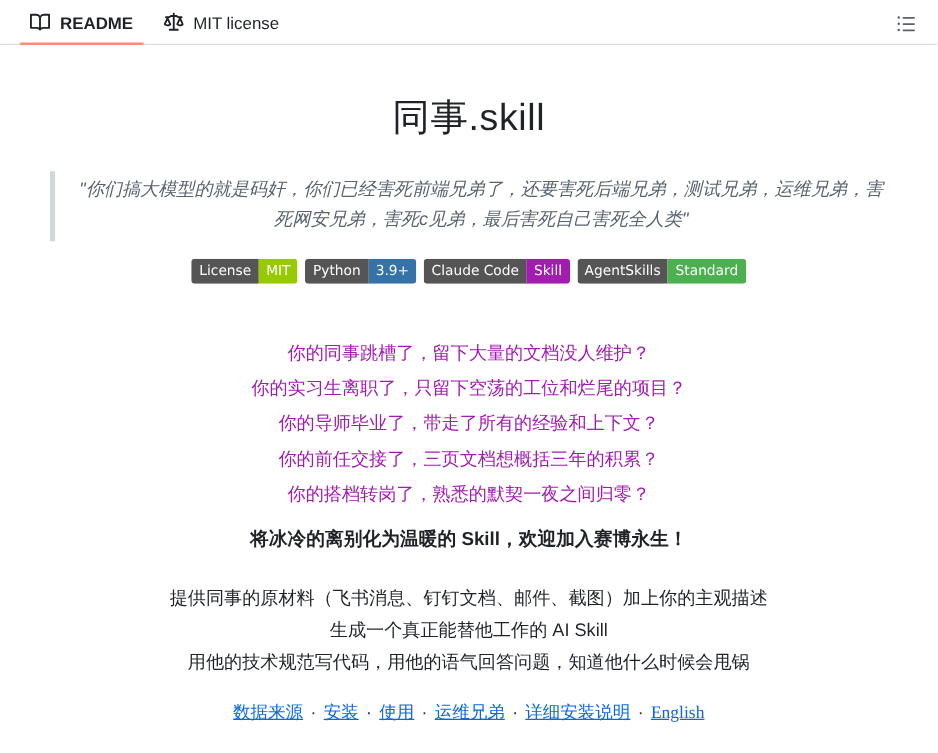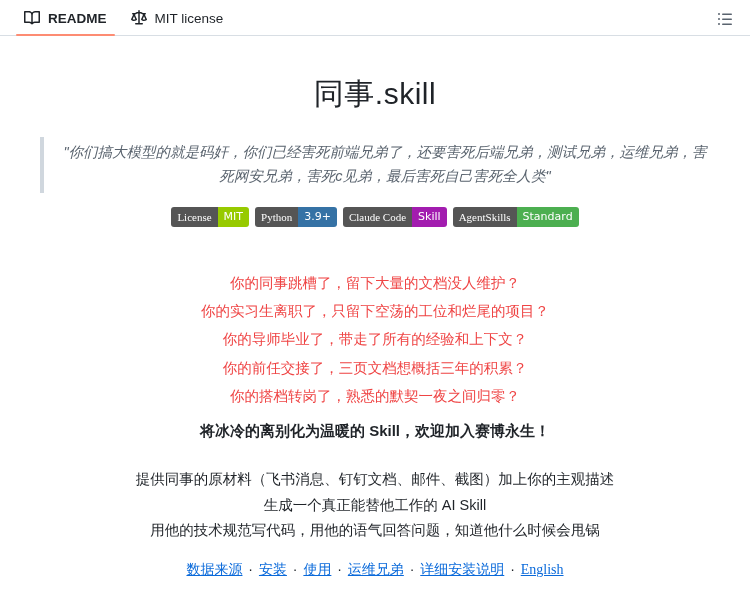--- a/index.html
+++ b/index.html
@@ -83,32 +83,31 @@
     border-radius: 3px;
     overflow: hidden;
     font-size: 11px;
     line-height: 20px;
     font-family: "DejaVu Sans", sans-serif;
   }
   .badge .l {
     background: #555;
     color: #fff;
     padding: 0 6px;
-    font-family: Liberation Serif, serif;
   }
   .badge .r {
     color: #fff;
     padding: 0 6px;
   }
   .para-block {
     text-align: center;
     margin-top: 42px;
     font-size: 14.5px;
     line-height: 1.95;
-    color: #ef4444;
+    color: #a21caf;
   }
   .strong-line {
     text-align: center;
     font-weight: bold;
     font-size: 15px;
     margin-top: 12px;
   }
   .desc-block {
     text-align: center;
     margin-top: 26px;

